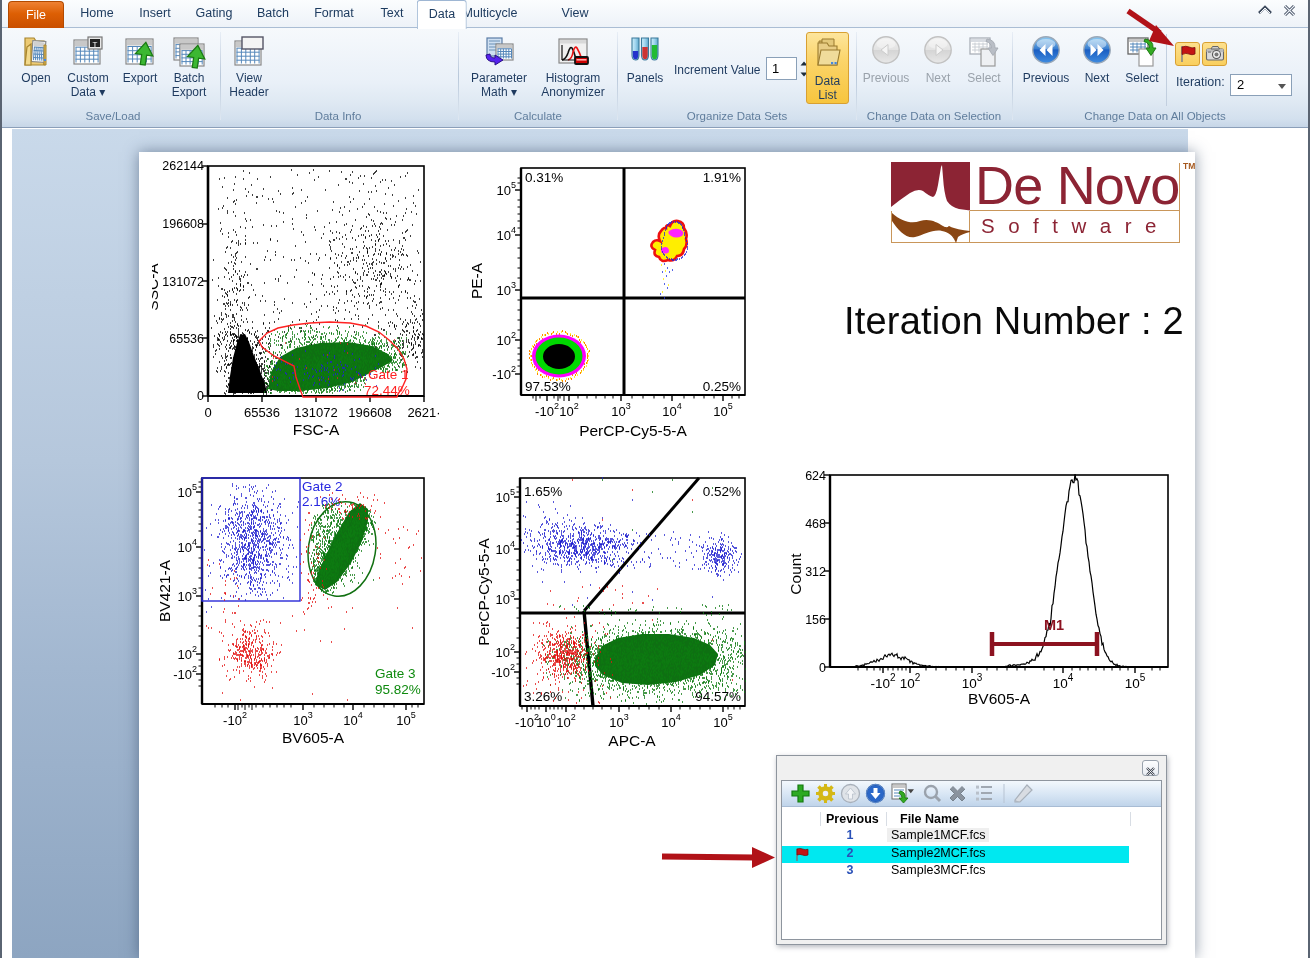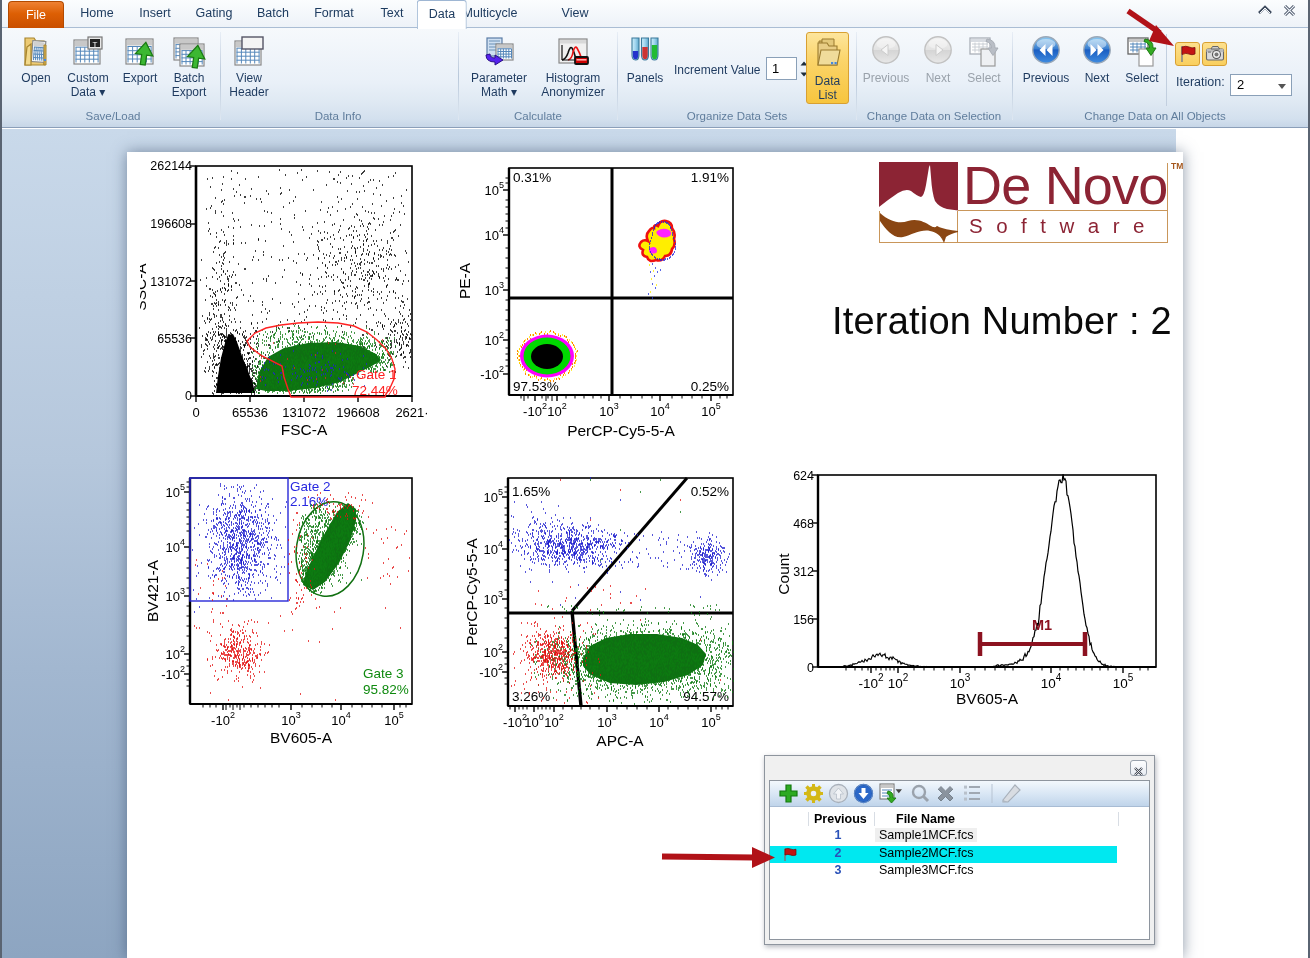--- a/index.html
+++ b/index.html
@@ -30,42 +30,42 @@
 .ivspin { position:absolute; left:797px; top:29px; }
 .dlbtn { position:absolute; left:806px; top:4px; width:43px; height:72px; text-align:center;
   background:linear-gradient(#fde59c,#fbd469 40%,#f7c53e); border:1px solid #d8a032; border-radius:3px; }
 .minisep { position:absolute; left:1166px; top:6px; height:72px; width:1px; background:#c2cfdf; }
 .ybtn { position:absolute; top:14px; width:25px; height:24px; background:linear-gradient(#fde08e,#f9cf5e);
   border:1px solid #d8a032; border-radius:3px; padding:0px 1px; }
 .itlab { position:absolute; left:1176px; top:47px; font-size:12.5px; color:#1e3a5f; }
 .itbox { position:absolute; left:1230px; top:46px; width:62px; height:22px; background:#fff;
   border:1px solid #8aa0b8; font-size:13px; padding:2px 0 0 6px; }
 
-.canvas { position:absolute; left:0; top:129px; width:1176px; height:829px;
+.canvas { position:absolute; left:12px; top:129px; width:1176px; height:829px;
   background:linear-gradient(#c9d9ea,#b5c7dc 40%,#a2b7d0 65%,#8da5c1); }
 .edgeL { position:absolute; left:0; top:0; width:2px; height:958px; background:#5a6472; z-index:50; }
 .edgeR { position:absolute; right:0; top:0; width:2px; height:958px; background:#5a6472; z-index:50; }
 .page { position:absolute; left:127px; top:23px; width:1056px; height:806px; background:#fff;
   box-shadow:0 0 14px rgba(45,65,95,0.55); }
 
 .dlwin { position:absolute; left:637px; top:603px; width:391px; height:190px; background:#f0f0f0;
   border:1px solid #8e959e; box-shadow:1px 2px 5px rgba(40,50,70,0.35); }
 .dltitle { position:absolute; left:10px; top:4px; font-size:15px; color:#111;margin-top:28px; }
 .dlclose { position:absolute; right:7px; top:4px; width:17px; height:16px; background:linear-gradient(#fcfdfe,#e8ecf2);
   border:1px solid #99a2ad; border-radius:3px; padding:2px 0 0 2px; }
 .dlinner { position:absolute; left:4px; top:24px; width:381px; height:160px; background:#fff; border:1px solid #8e959e; }
 .dltb { position:absolute; left:0; top:0; width:379px; height:26px;
   background:linear-gradient(#f3f8fd,#d7e5f4 55%,#c0d4ea); border-bottom:1px solid #a8bcd4; }
 .dlhead { position:absolute; left:0; top:31px; width:379px; height:17px; font-size:12.5px; color:#000; }
 .dlhead .c2, .dlhead .c3 { font-weight:bold; font-weight:600; }
 .c1 { position:absolute; left:0; width:42px; }
 .c2 { position:absolute; left:38px; width:62px; }
 .c3 { position:absolute; left:104px; }
 .dlhead .c2 { border-left:1px solid #d8dde4; padding-left:5px; }
-.dlhead .c3 { border-left:1px solid #d8dde4; padding-left:21px; width:245px; border-right:1px solid #d8dde4; }
+.dlhead .c3 { border-left:1px solid #d8dde4; padding-left:13px; width:245px; border-right:1px solid #d8dde4; }
 .dlrows { position:absolute; left:0; top:47px; width:379px; font-size:12.5px; }
 .dlrow { position:relative; height:17.5px; }
 .dlrow .c2 { text-align:center; width:40px; left:48px; color:#2a51b8; font-weight:bold; }
 .dlrow .c3 { left:104px; padding-left:5px; color:#000; }
 .dlrow .c1 { left:12px; top:1px; }
 .dlrow.sel { background:#00e8f0; width:347px; }
 .fbox { background:#efefef; padding:0 4px; margin-left:-4px; }
 
 .arrow1 { position:absolute; left:1124px; top:8px; z-index:60; }
 .arrow2 { position:absolute; left:660px; top:844px; z-index:60; }

